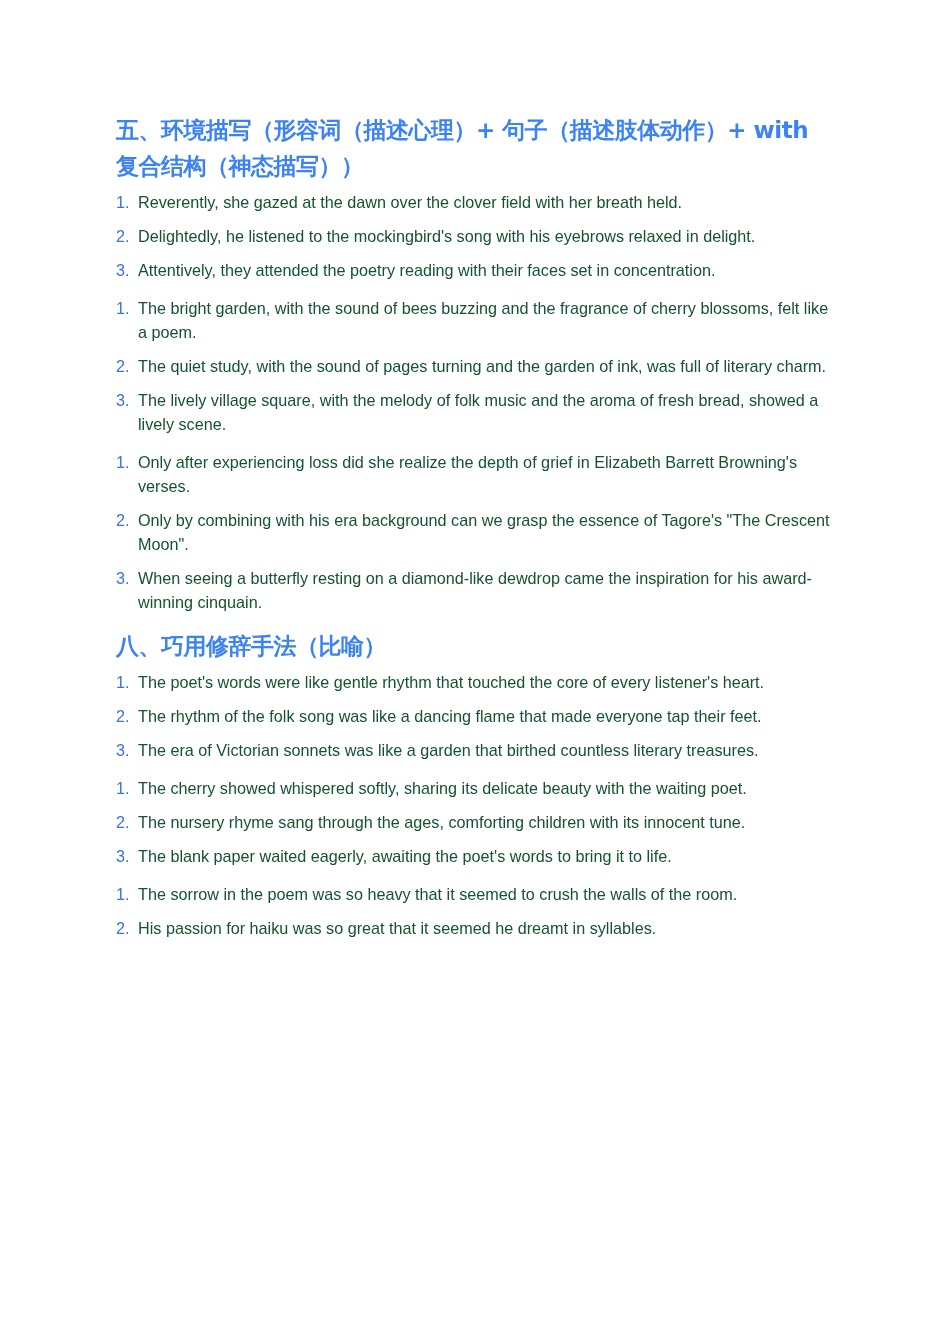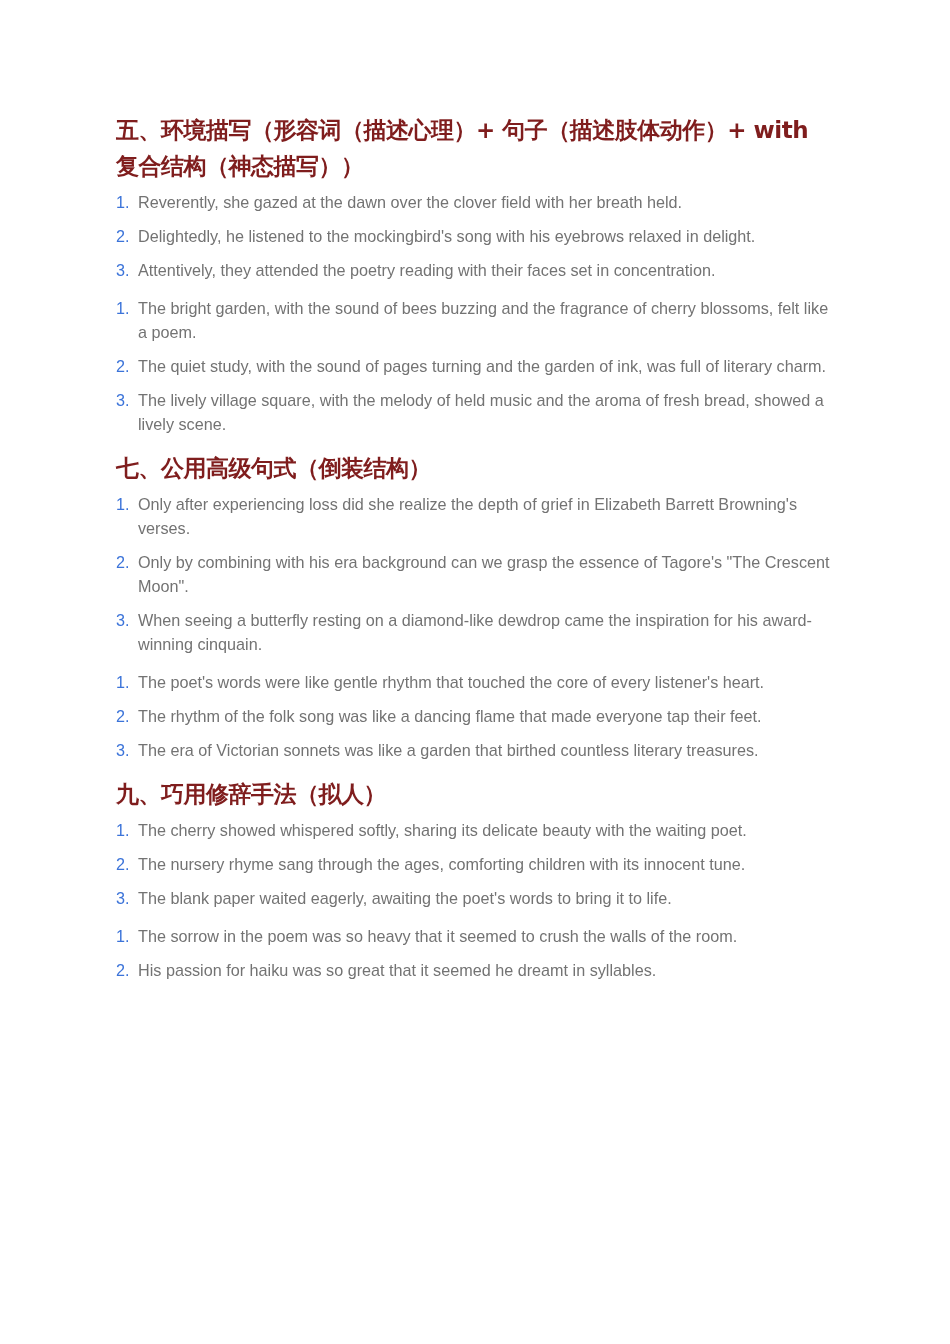--- a/index.html
+++ b/index.html
@@ -1,25 +1,25 @@
 <!DOCTYPE html>
 <html><head>
   <meta charset="utf-8">
   <style>
     html, body { margin: 0; padding: 0; background: #ffffff; }
     body { width: 950px; height: 1344px; position: relative; overflow: hidden;
       font-family: "Liberation Sans", "DejaVu Sans", sans-serif; color: #1a1a1a; }
     .page { position: absolute; left: 116px; top: 112px; width: 715px; }
     .section { margin-bottom: 14px; }
     .heading { font-family: "DejaVu Sans", "Liberation Sans", sans-serif; font-weight: bold;
-      font-size: 23px; line-height: 36px; margin: 0 0 6px 0; color: #7f1d1d; letter-spacing: -0.5px; }
+      font-size: 23px; line-height: 36px; margin: 0 0 6px 0; color: #3b82f6; letter-spacing: -0.5px; }
     .list { list-style: none; margin: 0; padding: 0; }
     .item { display: flex; font-size: 16.2px; line-height: 24px; margin-bottom: 10px; }
     .num { width: 22px; flex: 0 0 22px; color: #3b73d9; }
-    .txt { flex: 1; color: #737373; }
+    .txt { flex: 1; color: #14532d; }
   </style>
 </head>
 <body>
 
 <div class="page">
 
   <div class="section">
     <h2 class="heading">五、环境描写（形容词（描述心理）+ 句子（描述肢体动作）+ with 复合结构（神态描写））</h2>
     <ol class="list">
       <li class="item">
@@ -42,62 +42,61 @@
       <li class="item">
           <span class="num">1.</span>
           <span class="txt">The bright garden, with the sound of bees buzzing and the fragrance of cherry blossoms, felt like a poem.</span>
         </li>
       <li class="item">
           <span class="num">2.</span>
           <span class="txt">The quiet study, with the sound of pages turning and the garden of ink, was full of literary charm.</span>
         </li>
       <li class="item">
           <span class="num">3.</span>
-          <span class="txt">The lively village square, with the melody of held music and the aroma of fresh bread, showed a lively scene.</span>
+          <span class="txt">The lively village square, with the melody of folk music and the aroma of fresh bread, showed a lively scene.</span>
         </li>
     </ol>
   </div>
 
   <div class="section">
-    <h2 class="heading">七、公用高级句式（倒装结构）</h2>
     <ol class="list">
       <li class="item">
           <span class="num">1.</span>
           <span class="txt">Only after experiencing loss did she realize the depth of grief in Elizabeth Barrett Browning's verses.</span>
         </li>
       <li class="item">
           <span class="num">2.</span>
           <span class="txt">Only by combining with his era background can we grasp the essence of Tagore's "The Crescent Moon".</span>
         </li>
       <li class="item">
           <span class="num">3.</span>
           <span class="txt">When seeing a butterfly resting on a diamond-like dewdrop came the inspiration for his award-winning cinquain.</span>
         </li>
     </ol>
   </div>
 
   <div class="section">
+    <h2 class="heading">八、巧用修辞手法（比喻）</h2>
     <ol class="list">
       <li class="item">
           <span class="num">1.</span>
           <span class="txt">The poet's words were like gentle rhythm that touched the core of every listener's heart.</span>
         </li>
       <li class="item">
           <span class="num">2.</span>
           <span class="txt">The rhythm of the folk song was like a dancing flame that made everyone tap their feet.</span>
         </li>
       <li class="item">
           <span class="num">3.</span>
           <span class="txt">The era of Victorian sonnets was like a garden that birthed countless literary treasures.</span>
         </li>
     </ol>
   </div>
 
   <div class="section">
-    <h2 class="heading">九、巧用修辞手法（拟人）</h2>
     <ol class="list">
       <li class="item">
           <span class="num">1.</span>
           <span class="txt">The cherry showed whispered softly, sharing its delicate beauty with the waiting poet.</span>
         </li>
       <li class="item">
           <span class="num">2.</span>
           <span class="txt">The nursery rhyme sang through the ages, comforting children with its innocent tune.</span>
         </li>
       <li class="item">

